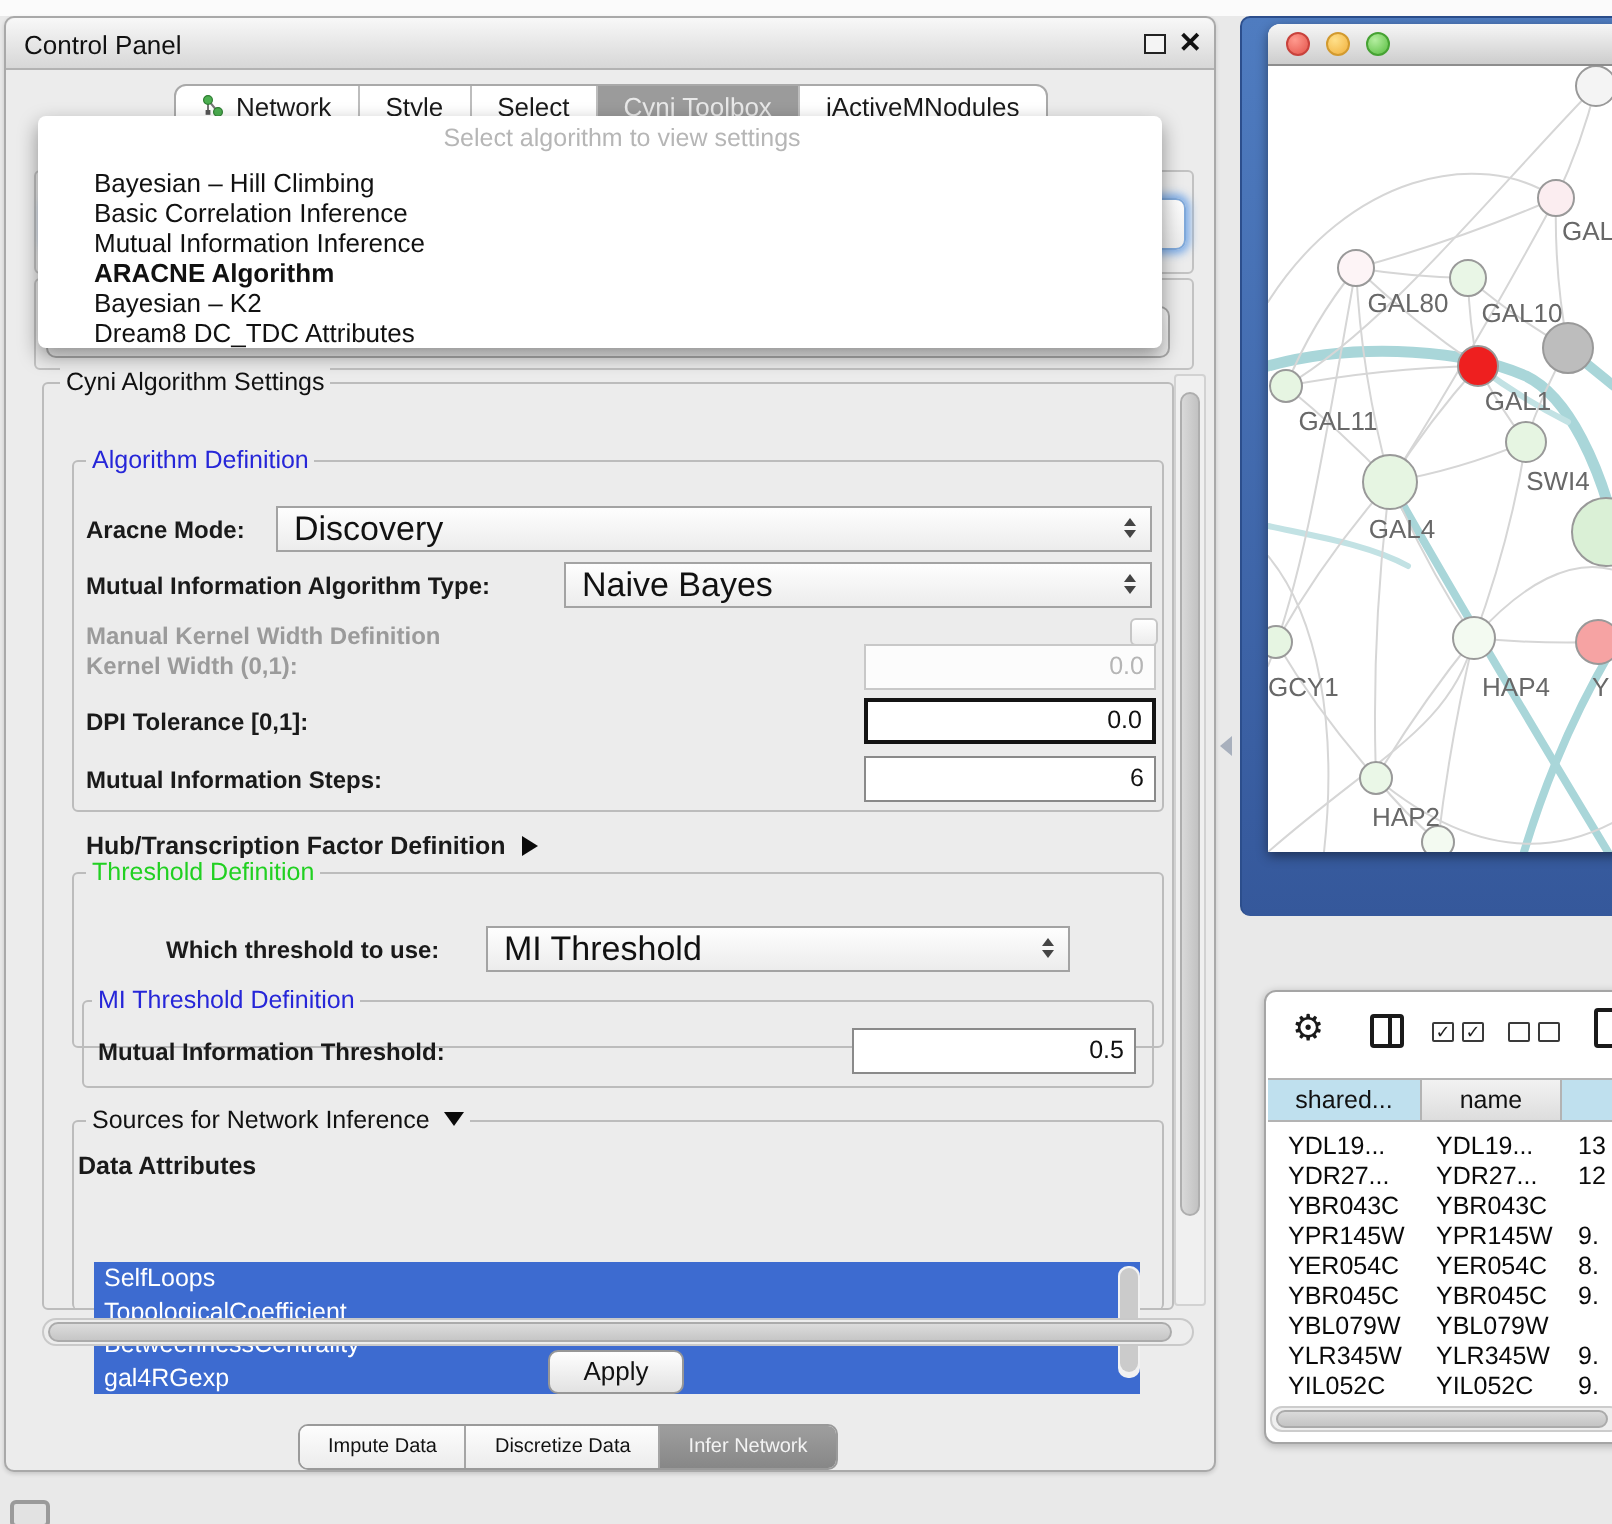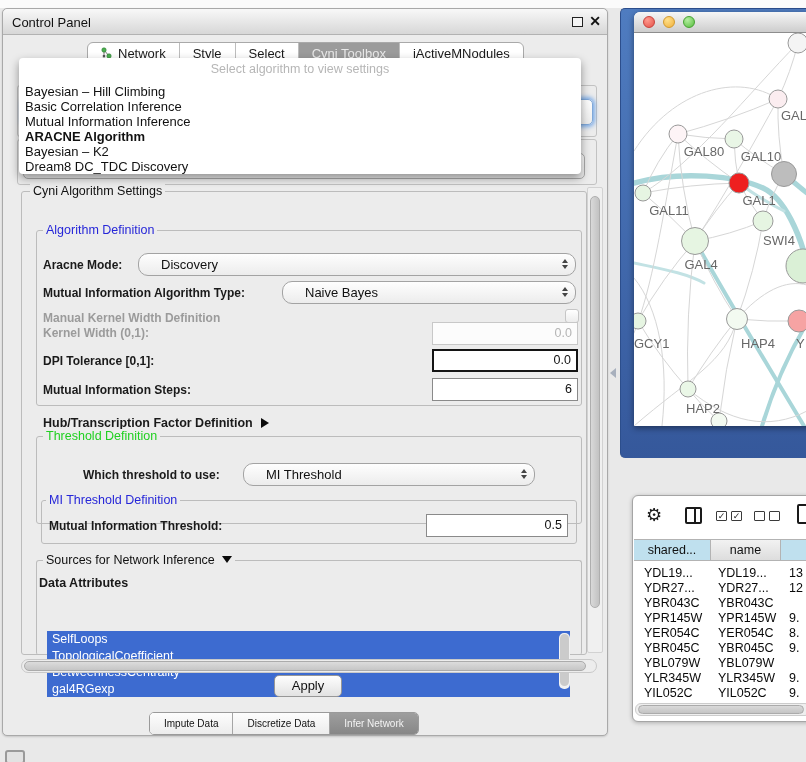--- a/index.html
+++ b/index.html
@@ -35,38 +35,38 @@
   .gg2 { left:14px; top:130px; width:580px; height:46px; }
   .gcombo1 { left:20px; top:90px; width:570px; height:26px; border-radius:5px;
     background:linear-gradient(#fdfdfd,#ececec); border:1px solid #7fa8d9;
     box-shadow:0 0 4px 2px rgba(95,155,230,.8); }
   .gcombo2 { left:20px; top:144px; width:562px; height:26px; border-radius:5px;
     background:linear-gradient(#fbfbfb,#ebebeb); border:1px solid #ababab;
     font-size:12.5px; color:#9b9b9b; line-height:24px; padding-left:10px; }
 
   
   .popup { left:16px; top:49px; width:562px; height:116px; background:#fff;
-    border-radius:4px; box-shadow:0 4px 10px rgba(0,0,0,.4); z-index:5; }
+    border-radius:4px; box-shadow:0 4px 10px rgba(0,0,0,.4); z-index:5;padding-left:22px; }
   .popup-title { text-align:center; color:#b6b6b6; font-size:12.5px; padding-top:4px; height:26px; }
   .algo-item { font-size:13px; color:#111; line-height:15px; padding-left:6px; white-space:nowrap; }
   .algo-item.bold { font-weight:bold; }
 
   
   .group { border:1px solid #bcbcbc; border-radius:3px; }
   .legend { position:absolute; top:-8px; background:#ececec; padding:0 3px; font-size:12.5px; color:#111; white-space:nowrap; }
   .legend.blue { color:#2626d8; }
   .legend.green { color:#21d021; }
   .settings { left:18px; top:182px; width:566px; height:464px; }
 
   .lbl { position:absolute; font-size:12px; font-weight:bold; color:#1a1a1a; white-space:nowrap; }
   .lbl.dis { color:#9b9b9b; }
 
-  .combo { position:absolute; height:23px; border:1px solid #a3a3a3; border-radius:10px;
-    background:linear-gradient(#fefefe,#ececec); font-size:13px; color:#111;
-    line-height:21px; padding-left:22px; }
+  .combo { position:absolute; height:23px; border:1px solid #a3a3a3; border-radius:0;
+    background:linear-gradient(#fefefe,#ececec); font-size:17px; color:#111;
+    line-height:21px; padding-left:8px; }
   .spin { position:absolute; right:7px; top:5px; }
   .spin i { display:block; width:0; height:0; border-left:3.5px solid transparent; border-right:3.5px solid transparent; }
   .spin .up { border-bottom:4.5px solid #444; margin-bottom:2px; }
   .spin .dn { border-top:4.5px solid #444; }
 
   .inp { position:absolute; height:23px; background:#fff; border:1px solid #8a8a8a;
     font-size:12.5px; color:#111; text-align:right; line-height:21px; padding-right:5px; }
   .inp.dis { border:1px solid #c8c8c8; color:#b5b5b5; background:#fcfcfc; }
   .inp.focus { border:2px solid #141414; line-height:19px; }
 
@@ -191,21 +191,21 @@
   <div class="abs gcombo2">galFiltered.sif default node</div>
 
   <div class="abs popup">
     <div class="popup-title">Select algorithm to view settings</div>
     <div id="algo-items">
         <div class="algo-item">Bayesian – Hill Climbing</div>
         <div class="algo-item">Basic Correlation Inference</div>
         <div class="algo-item">Mutual Information Inference</div>
         <div class="algo-item bold">ARACNE Algorithm</div>
         <div class="algo-item">Bayesian – K2</div>
-        <div class="algo-item">Dream8 DC_TDC Discovery</div>
+        <div class="algo-item">Dream8 DC_TDC Attributes</div>
       </div>
   </div>
 
   <div class="abs group settings">
     <span class="legend" style="left:8px">Cyni Algorithm Settings</span>
 
     <div class="abs group" style="left:14px; top:38px; width:546px; height:176px;">
       <span class="legend blue" style="left:6px">Algorithm Definition</span>
     </div>
     <span class="lbl" style="left:21px; top:66px;">Aracne Mode:</span>

